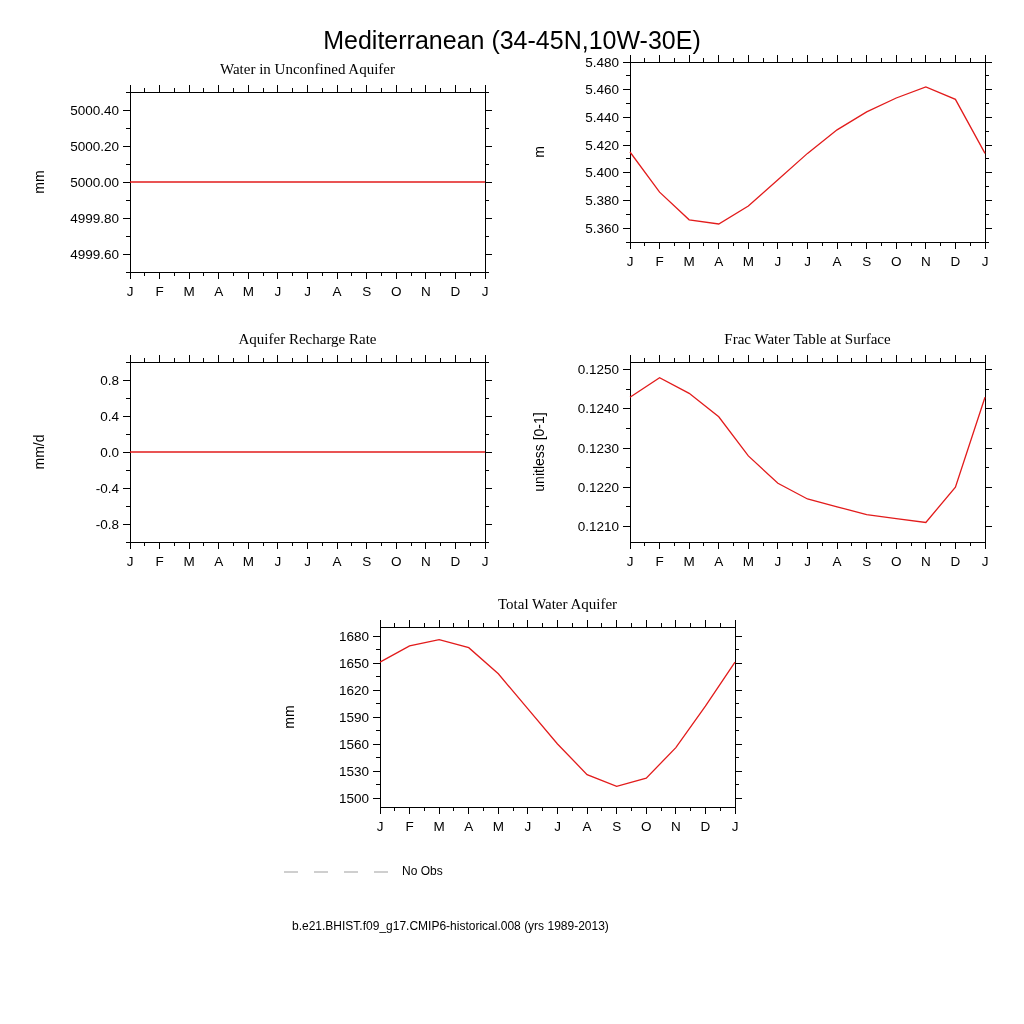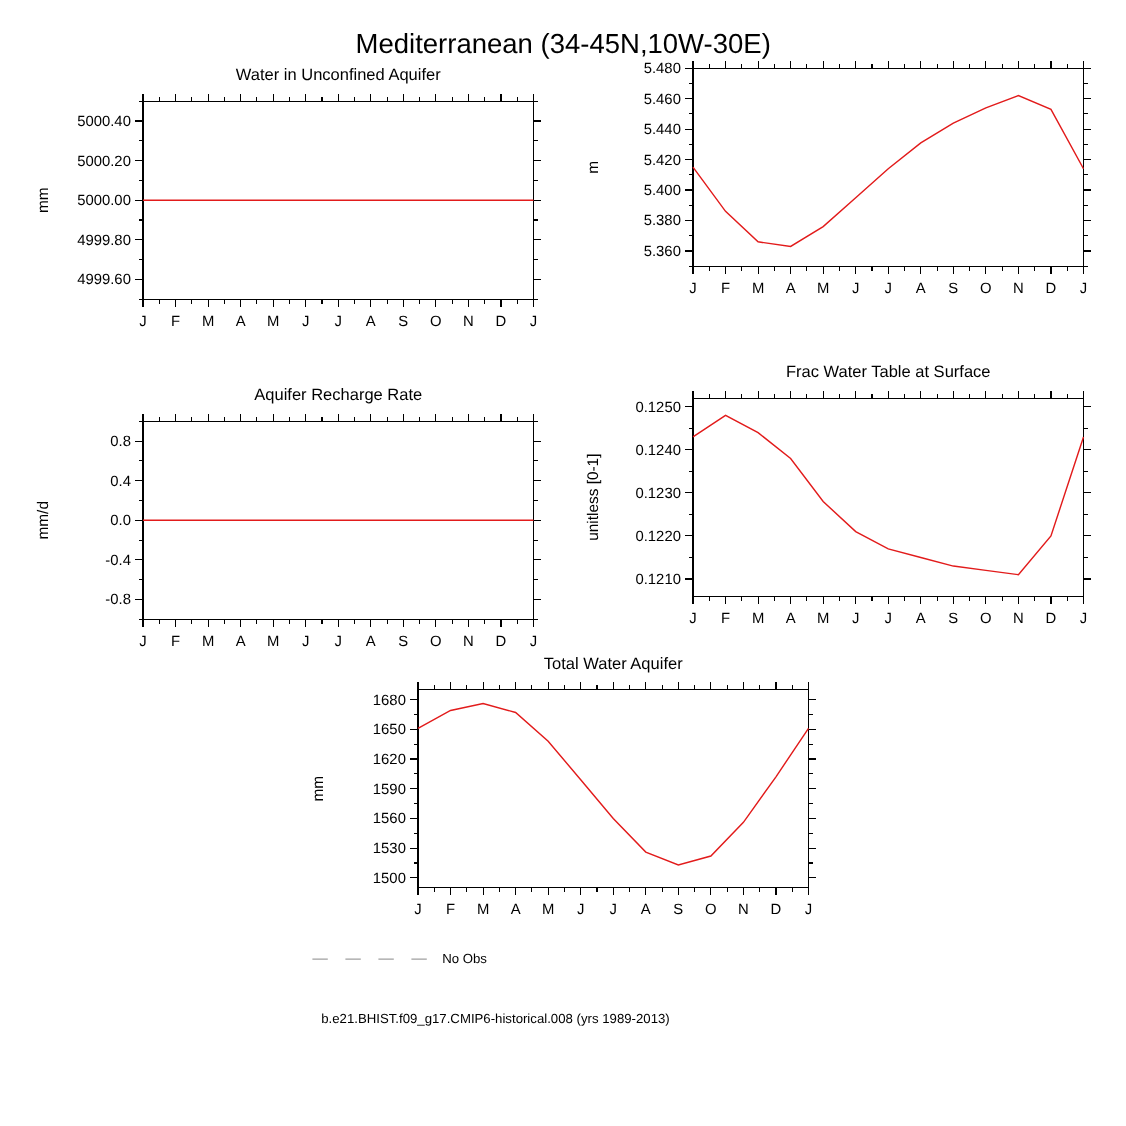--- a/index.html
+++ b/index.html
@@ -9,21 +9,21 @@
     font-family:"Liberation Sans", sans-serif; color:#000;
     overflow:hidden;
   }
   .main-title {
     position:absolute; left:0; top:26px; width:1024px;
     text-align:center; font-size:25px; color:#000;
   }
   .panel { position:absolute; width:480px; height:246px; }
   .panel-title {
     margin-left:110px; width:355px; text-align:center;
-    font-size:15px; height:30px; line-height:30px; color:#000;
+    font-size:15px; height:30px; line-height:30px; color:#000;font-family:Liberation Serif, serif;
   }
   svg.plot { display:block; }
   .legend-row {
     position:absolute; display:flex; height:16px;
   }
   .legend-label { font-size:12px; margin-left:10px; white-space:nowrap; }
 </style>
 </head>
 <body>
 
@@ -237,21 +237,21 @@
           <text x="376.25" y="212" text-anchor="middle">O</text>
           <text x="405.8333333333333" y="212" text-anchor="middle">N</text>
           <text x="435.4166666666667" y="212" text-anchor="middle">D</text>
           <text x="465" y="212" text-anchor="middle">J</text>
         </g>
         <text x="20" y="102" text-anchor="middle" font-size="14px" fill="#000" transform="rotate(-90 20 98)">m</text>
         <polyline points="110,98 139.58333333333334,138.1538461538458 169.16666666666666,165.84615384615395 198.75,169.99999999999903 228.33333333333331,151.99999999999926 257.91666666666663,125.69230769230815 287.5,99.38461538461584 317.08333333333337,75.84615384615397 346.66666666666663,57.84615384615421 376.25,44.00000000000073 405.8333333333333,32.923076923077716 435.4166666666667,45.38461538461535 465,99.38461538461584" fill="none" stroke="#e21b1b" stroke-width="1.3"></polyline>
       </svg>
   </div>
 
-  <div class="panel" style="left:20px; top:324px;margin-top:21px;">
+  <div class="panel" style="left:20px; top:324px;">
     <div class="panel-title">Aquifer Recharge Rate</div>
     <svg class="plot" width="480" height="216">
         <g stroke="#000000" stroke-width="1" fill="none" shape-rendering="crispEdges">
           <rect x="110" y="8" width="355" height="180"></rect>
           <line x1="110" y1="188" x2="110" y2="195"></line>
           <line x1="110" y1="8" x2="110" y2="1"></line>
           <line x1="124.79166666666667" y1="188" x2="124.79166666666667" y2="192"></line>
           <line x1="124.79166666666667" y1="8" x2="124.79166666666667" y2="4"></line>
           <line x1="139.58333333333334" y1="188" x2="139.58333333333334" y2="195"></line>
           <line x1="139.58333333333334" y1="8" x2="139.58333333333334" y2="1"></line>

